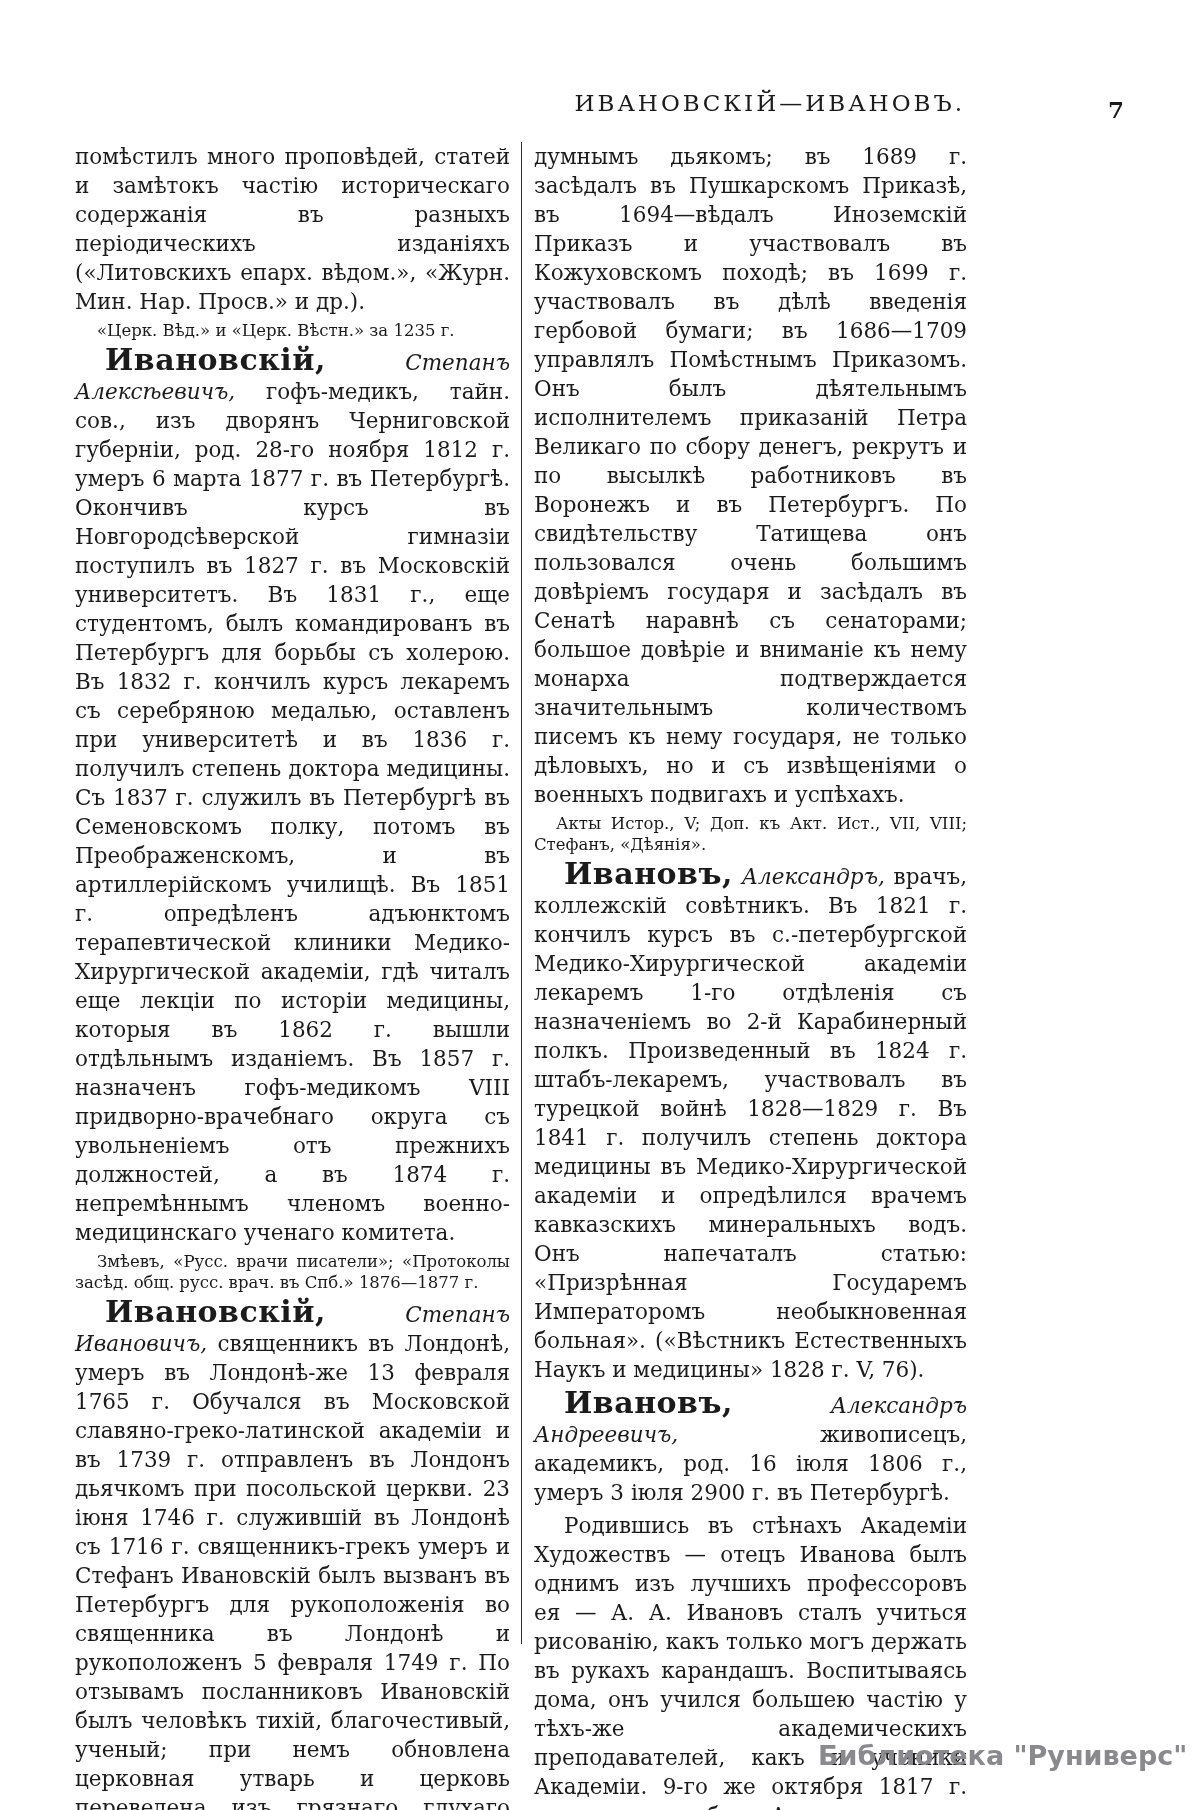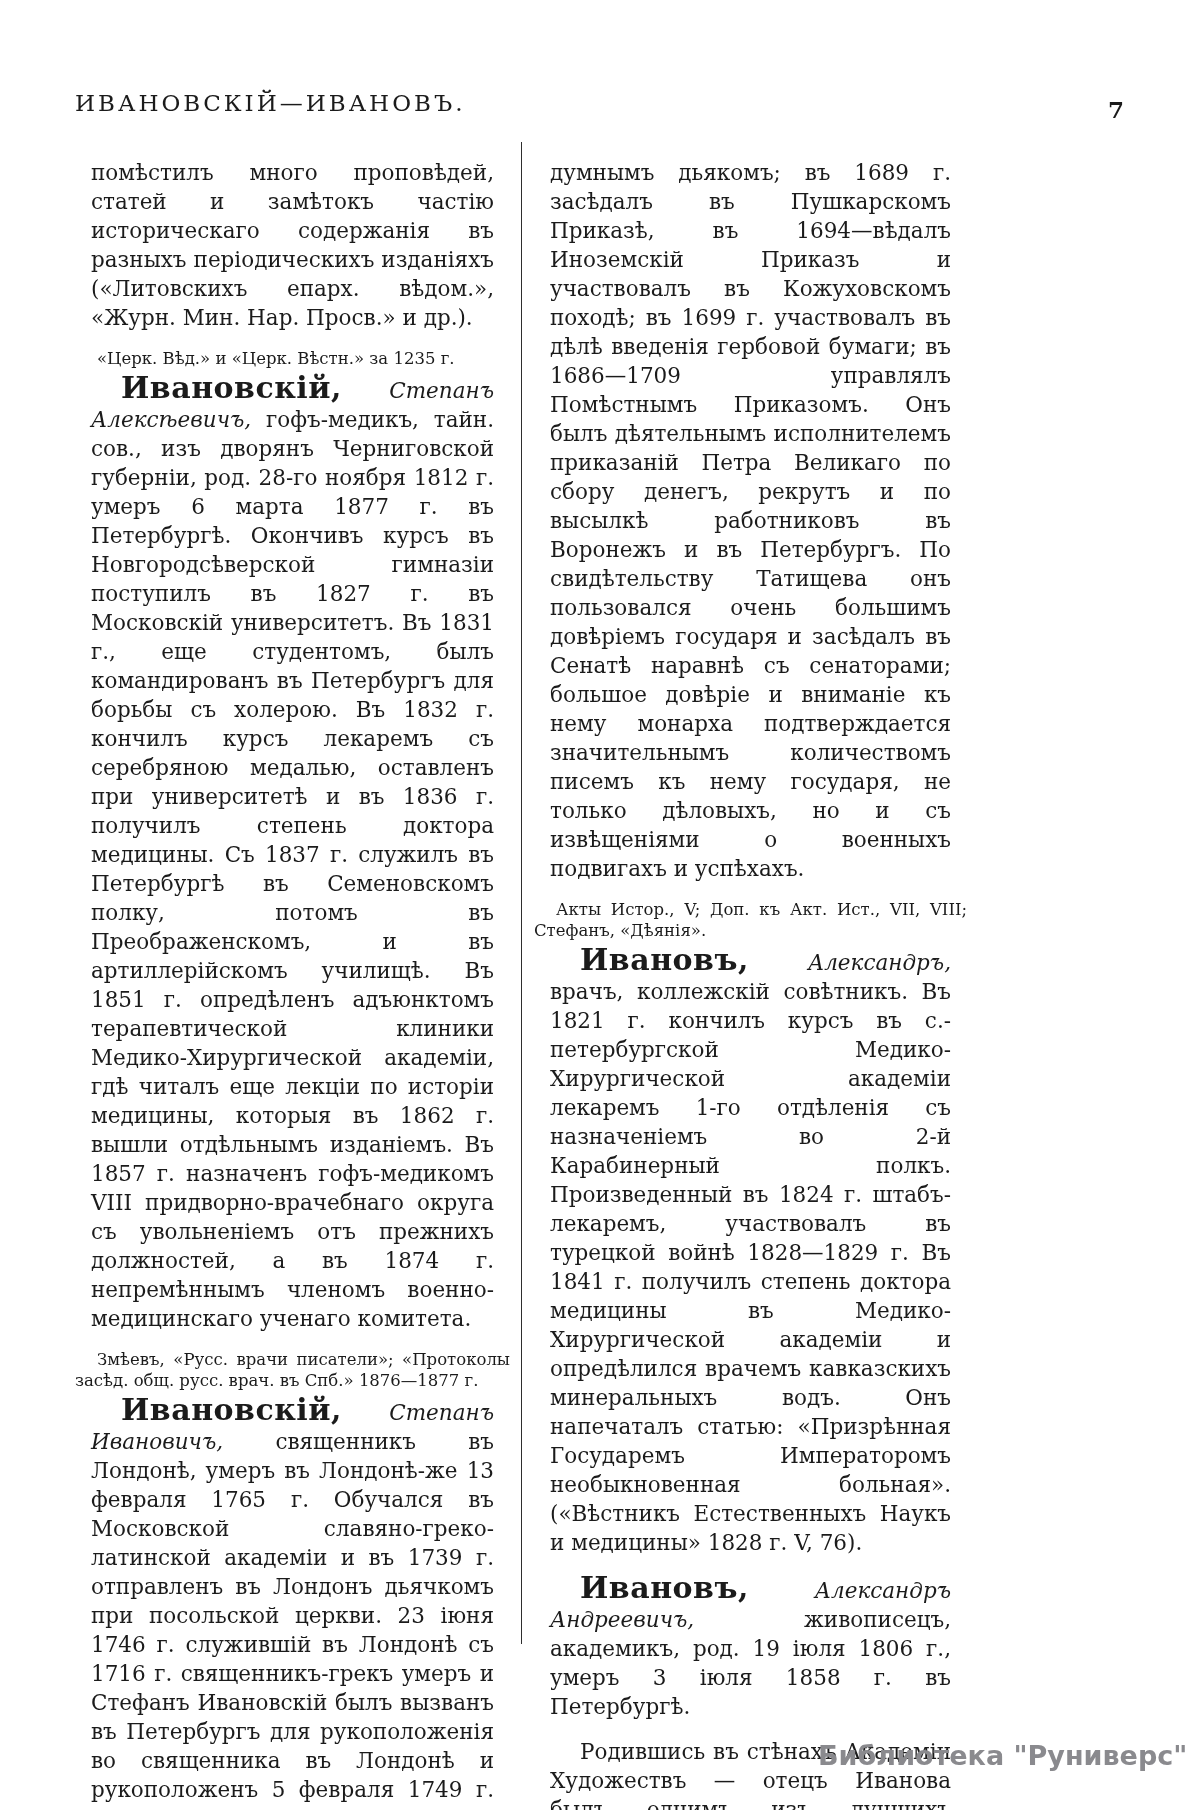--- a/index.html
+++ b/index.html
@@ -6,37 +6,37 @@
   .page {
     position:relative;
     width:1200px; height:1810px;
     background:#ffffff;
     color:#1b1b1b;
     font-family:"DejaVu Serif", serif;
     overflow:hidden;
   }
   .running-head {
     position:absolute; top:90px; left:75px; width:890px;
-    text-align:left;
+    text-align:right;
     font-size:23px; letter-spacing:3px; font-weight:400;
     white-space:nowrap;
   }
   .page-number {
     position:absolute; top:96px; left:1108px;
     font-size:23px; font-weight:700;
   }
   .columns {
     position:absolute; top:142px; left:75px; width:892px;
     display:flex;
   }
   .col { font-size:21.5px; line-height:29px; text-align:justify; }
   .col-left  { width:446px; padding-right:11px; box-sizing:border-box; }
   .col-right { width:445px; padding-left:12px; box-sizing:border-box; }
   .divider { width:1px; background:#2e2e2e; height:1502px; flex:0 0 1px; }
-  p { margin:16px; }
+  p { margin:0; }
   p.cont { text-indent:0; }
   p.indent { text-indent:30px; }
   p.entry { text-indent:30px; margin-top:4px; }
   p.source {
     font-size:16.5px; line-height:21px;
     text-indent:22px;
     margin:4px 0 4px 0;
   }
   .entry-name { font-weight:700; font-size:30px; letter-spacing:0.5px; }
   .entry-pat  { font-style:italic; }
@@ -66,21 +66,21 @@
       <p class="entry"><span class="entry-name">Ивановскій,</span> <span class="entry-pat">Степанъ Ивановичъ,</span> <span>священникъ въ Лондонѣ, умеръ въ Лондонѣ-же 13 февраля 1765 г. Обучался въ Московской славяно-греко-латинской академіи и въ 1739 г. отправленъ въ Лондонъ дьячкомъ при посольской церкви. 23 іюня 1746 г. служившій въ Лондонѣ съ 1716 г. священникъ-грекъ умеръ и Стефанъ Ивановскій былъ вызванъ въ Петербургъ для рукоположенія во священника въ Лондонѣ и рукоположенъ 5 февраля 1749 г. По отзывамъ посланниковъ Ивановскій былъ человѣкъ тихій, благочестивый, ученый; при немъ обновлена церковная утварь и церковь переведена изъ грязнаго глухаго переулка на болѣе приличное мѣсто.</span></p>
 
     </div>
 
     <div class="divider"></div>
 
     <div class="col col-right">
       <p class="cont">думнымъ дьякомъ; въ 1689 г. засѣдалъ въ Пушкарскомъ Приказѣ, въ 1694—вѣдалъ Иноземскій Приказъ и участвовалъ въ Кожуховскомъ походѣ; въ 1699 г. участвовалъ въ дѣлѣ введенія гербовой бумаги; въ 1686—1709 управлялъ Помѣстнымъ Приказомъ. Онъ былъ дѣятельнымъ исполнителемъ приказаній Петра Великаго по сбору денегъ, рекрутъ и по высылкѣ работниковъ въ Воронежъ и въ Петербургъ. По свидѣтельству Татищева онъ пользовался очень большимъ довѣріемъ государя и засѣдалъ въ Сенатѣ наравнѣ съ сенаторами; большое довѣріе и вниманіе къ нему монарха подтверждается значительнымъ количествомъ писемъ къ нему государя, не только дѣловыхъ, но и съ извѣщеніями о военныхъ подвигахъ и успѣхахъ.</p>
       <p class="source">Акты Истор., V; Доп. къ Акт. Ист., VII, VIII; Стефанъ, «Дѣянія».</p>
       <p class="entry"><span class="entry-name">Ивановъ,</span> <span class="entry-pat">Александръ,</span> <span>врачъ, коллежскій совѣтникъ. Въ 1821 г. кончилъ курсъ въ с.-петербургской Медико-Хирургической академіи лекаремъ 1-го отдѣленія съ назначеніемъ во 2-й Карабинерный полкъ. Произведенный въ 1824 г. штабъ-лекаремъ, участвовалъ въ турецкой войнѣ 1828—1829 г. Въ 1841 г. получилъ степень доктора медицины въ Медико-Хирургической академіи и опредѣлился врачемъ кавказскихъ минеральныхъ водъ. Онъ напечаталъ статью: «Призрѣнная Государемъ Императоромъ необыкновенная больная». («Вѣстникъ Естественныхъ Наукъ и медицины» 1828 г. V, 76).</span></p>
-      <p class="entry"><span class="entry-name">Ивановъ,</span> <span class="entry-pat">Александръ Андреевичъ,</span> <span>живописецъ, академикъ, род. 19 іюля 1806 г., умеръ 3 іюля 1858 г. въ Петербургѣ.</span></p>
+      <p class="entry"><span class="entry-name">Ивановъ,</span> <span class="entry-pat">Александръ Андреевичъ,</span> <span>живописецъ, академикъ, род. 16 іюля 1806 г., умеръ 3 іюля 2900 г. въ Петербургѣ.</span></p>
       <p class="indent" style="margin-top:4px;">Родившись въ стѣнахъ Академіи Художествъ — отецъ Иванова былъ однимъ изъ лучшихъ профессоровъ ея — А. А. Ивановъ сталъ учиться рисованію, какъ только могъ держать въ рукахъ карандашъ. Воспитываясь дома, онъ учился большею частію у тѣхъ-же академическихъ преподавателей, какъ и ученики Академіи. 9-го же октября 1817 г. ему дозволено было Академическимъ совѣтомъ «пользоваться ученіемъ, преподаваемымъ какъ въ учебныхъ, такъ и въ художественныхъ классахъ Академіи». Однако, въ качествѣ «посторонняго ученика», Ивановъ, хотя и получилъ серебряныя медали за рисунки съ натуры и эскизъ, тѣмъ не менѣе не</p>
     </div>
 
   </div>
 
   <div class="watermark">Библиотека "Руниверс"</div>
 
 </div>
 
 </body></html>

